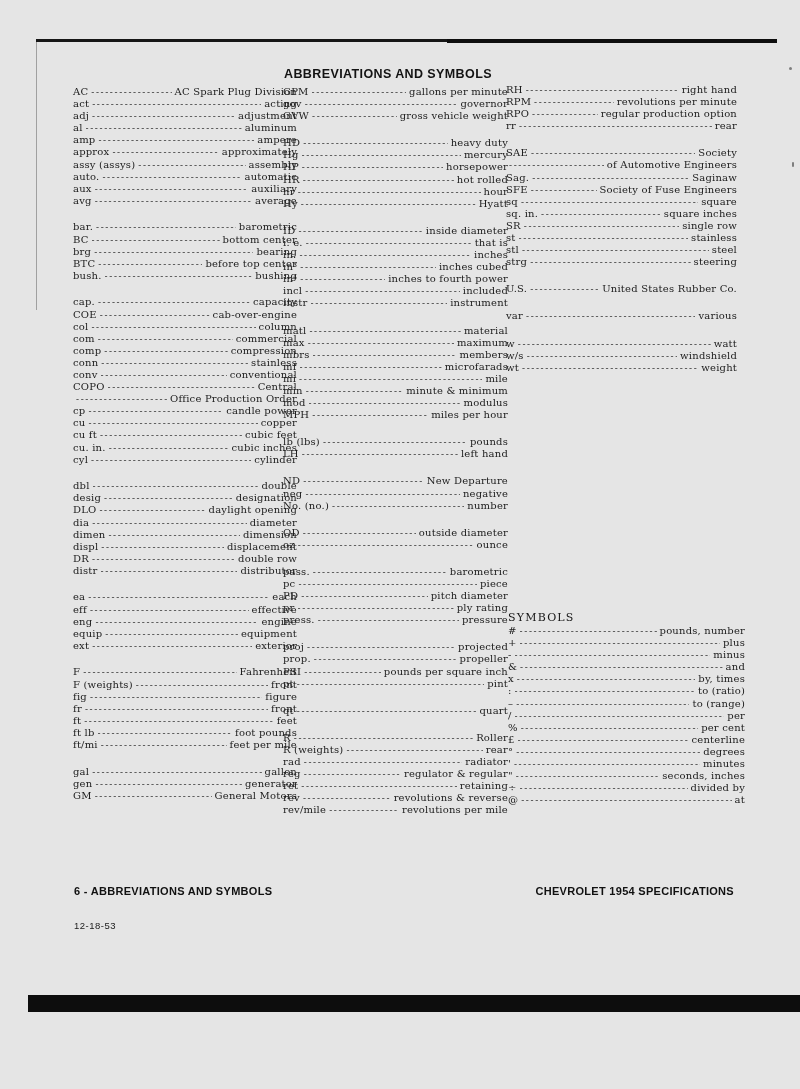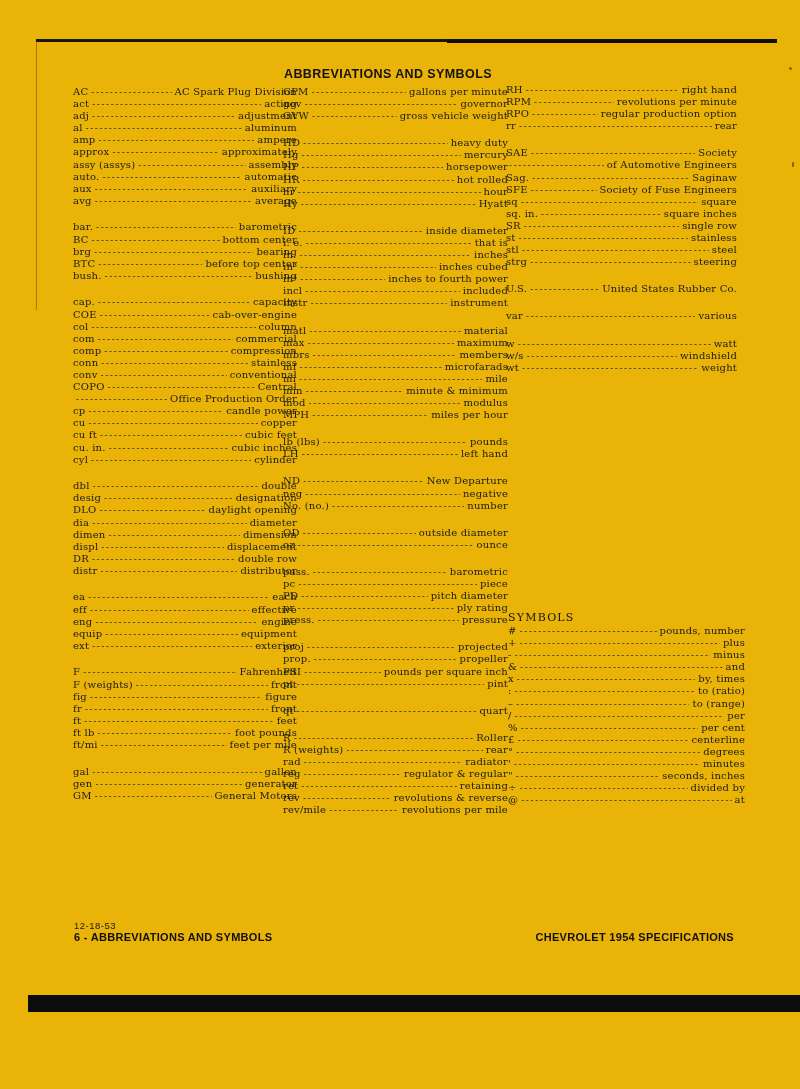--- a/index.html
+++ b/index.html
@@ -1,37 +1,37 @@
 <!DOCTYPE html>
 <html><head>
 <meta charset="utf-8">
 <style>
   html,body{margin:0;padding:0;background:#ffffff;}
   .page{
     position:relative;width:800px;height:1089px;overflow:hidden;
-    background:#eab308;color:#1b1b1b;
+    background:#e5e5e5;color:#1b1b1b;
     font-family:"DejaVu Serif", serif;
   }
   
   .top-rule{position:absolute;left:36px;top:39px;width:741px;height:3px;background:#161616;}
   .top-rule::after{content:"";position:absolute;right:0;top:0;width:330px;height:4px;background:#0e0e0e;}
   .left-tick{position:absolute;left:36px;top:42px;width:1px;height:268px;background:rgba(0,0,0,0.30);}
   .bottom-bar{position:absolute;left:28px;top:995px;width:772px;height:17px;background:#0d0d0d;}
   .speck{position:absolute;width:3px;height:3px;border-radius:50%;background:rgba(0,0,0,0.45);}
   .speck.s1{left:789px;top:67px;}
   .speck.s2{left:792px;top:162px;width:2px;height:5px;border-radius:1px;}
 
   
   .title{
     position:absolute;left:284px;top:67px;margin:0;
     font:bold 12.5px "Liberation Sans", sans-serif;letter-spacing:.4px;color:#131313;
   }
   .footer-date{position:absolute;left:74px;top:920px;font:9.5px "Liberation Sans", sans-serif;letter-spacing:.5px;}
   .footer-row{
-    position:absolute;left:74px;top:931px;width:660px;
+    position:absolute;left:74px;top:885px;width:660px;
     display:flex;justify-content:space-between;align-items:baseline;
     font:bold 11px "Liberation Sans", sans-serif;letter-spacing:.3px;color:#111;
   }
 
   
   .col{position:absolute;}
   .col1{left:73px;top:86px;width:224px;}
   .col2{left:283px;top:86px;width:225px;}
   .col3{left:506px;top:84px;width:231px;}
   .col1 .group{margin-bottom:14.5px;}

